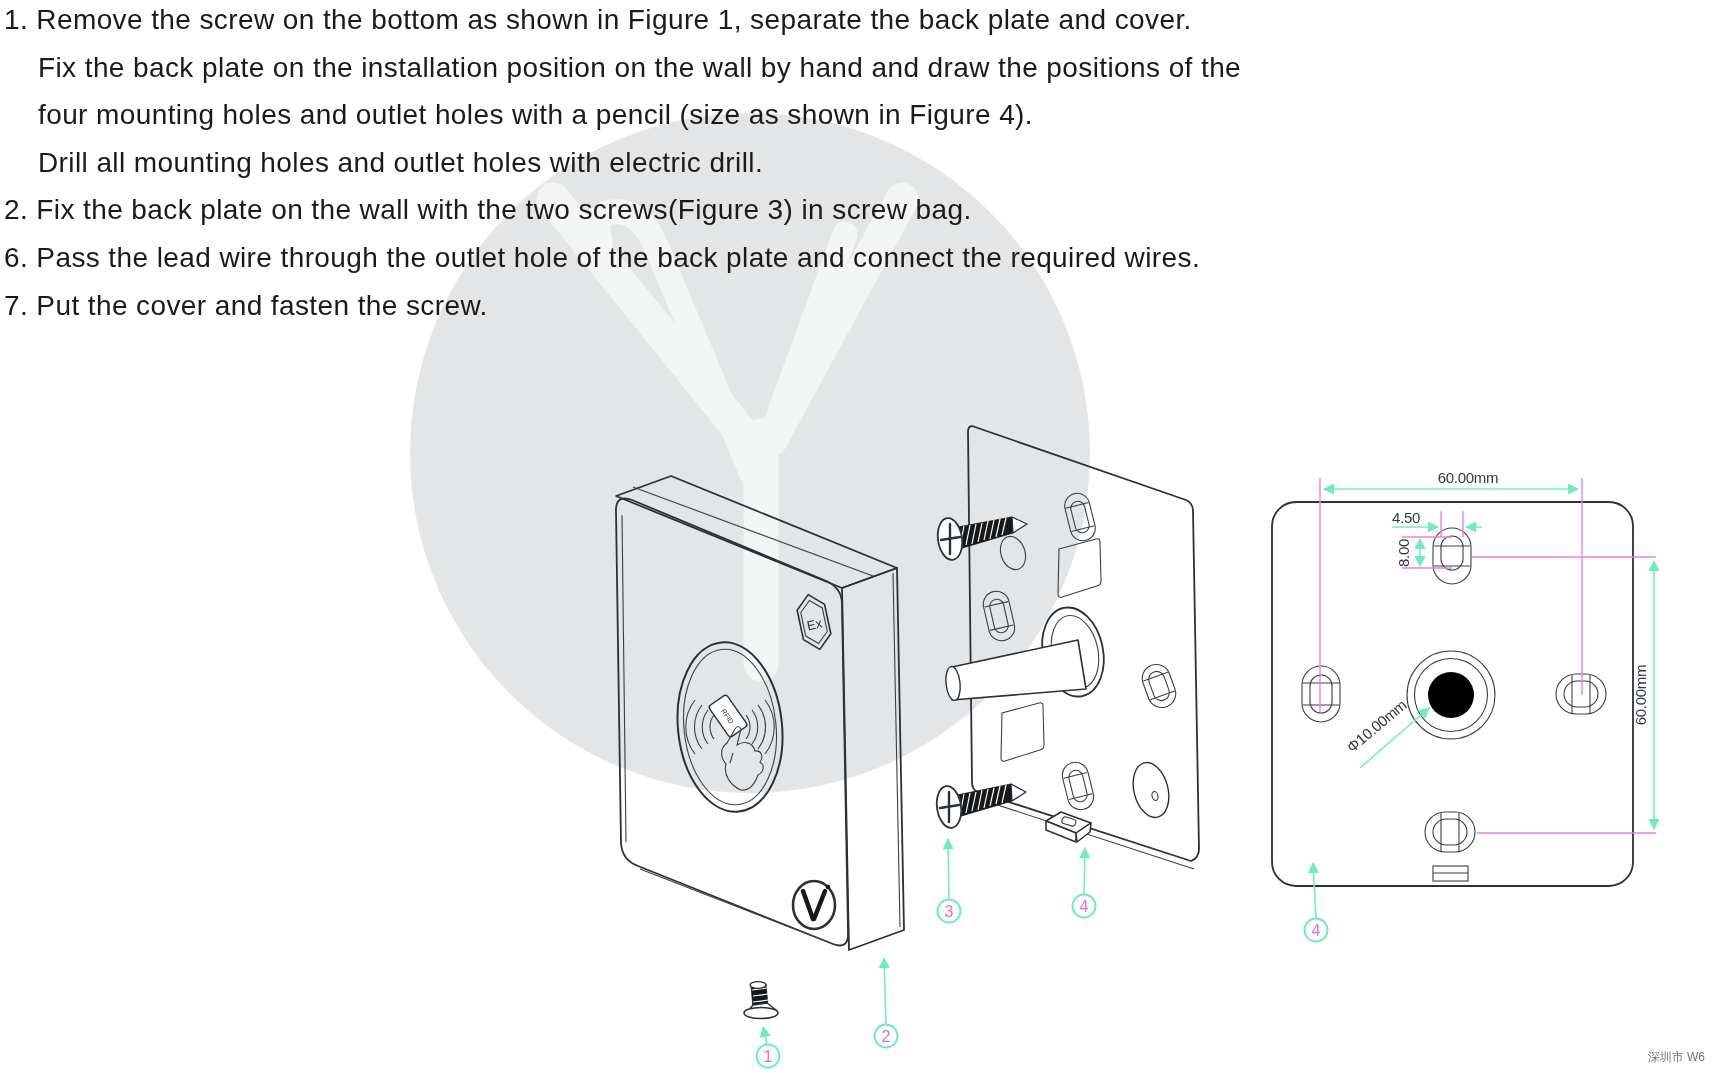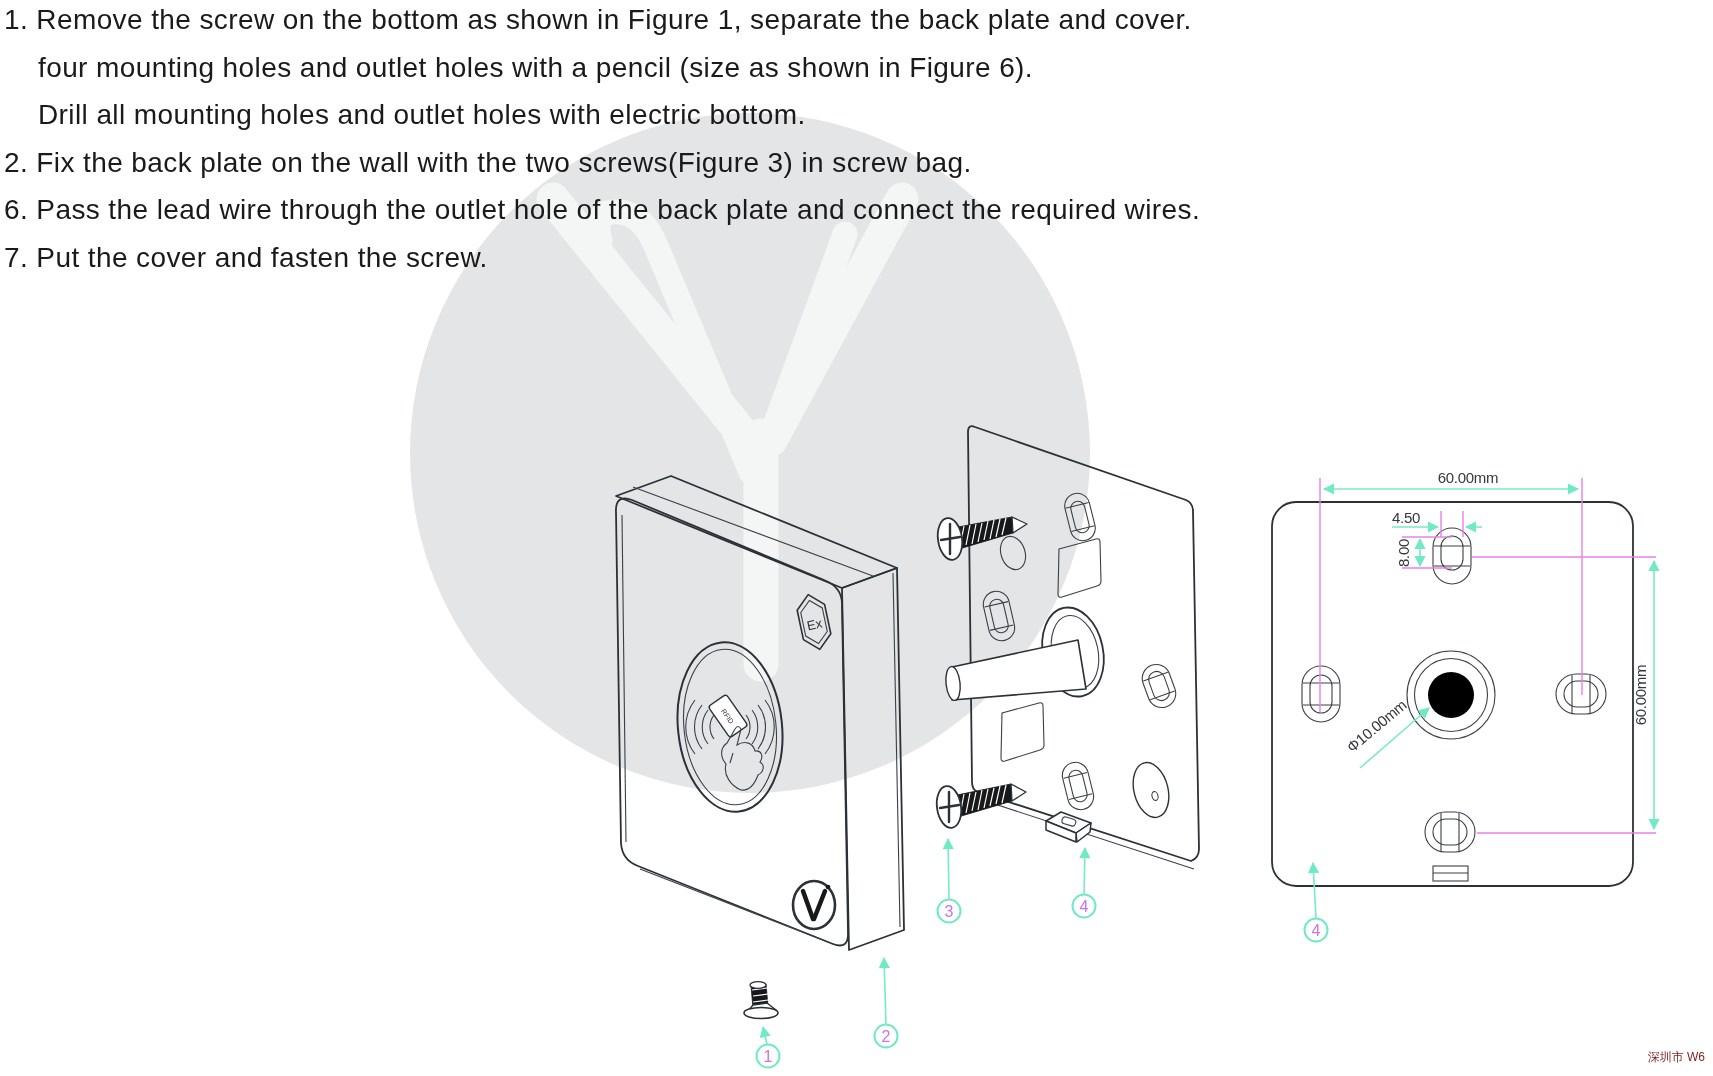--- a/index.html
+++ b/index.html
@@ -17,21 +17,21 @@
   .hatch{stroke:#ffffff;stroke-width:1.2;fill:none;}
   .wm{fill:#e3e5e6;}
   .wmstroke{stroke:#f4f6f6;fill:none;stroke-linecap:round;}
   .dim{stroke:#79e9c7;stroke-width:1.6;fill:none;}
   .ext{stroke:#e87fe8;stroke-width:1.4;fill:none;}
   .dimtxt{fill:#34393e;font-size:15px;font-family:"Liberation Sans",sans-serif;letter-spacing:-0.3px;}
   .callout-circle{stroke:#6fe9c6;stroke-width:2;fill:#ffffff;}
   .callout-num{fill:#c973ea;font-size:16px;text-anchor:middle;font-family:"Liberation Sans",sans-serif;}
   .badge-txt{fill:#2b3138;font-size:13px;text-anchor:middle;font-family:"Liberation Sans",sans-serif;}
   .card-txt{fill:#2b3138;font-size:7px;text-anchor:middle;font-family:"Liberation Sans",sans-serif;}
-  .footer-mark{position:absolute;right:8px;bottom:10px;color:#7f1d1d;font-size:12px;z-index:3;}
+  .footer-mark{position:absolute;right:8px;bottom:10px;color:#737373;font-size:12px;z-index:3;}
 </style>
 </head>
 <body>
 
 <div class="page">
 
   <svg width="1713" height="1076" viewBox="0 0 1713 1076">
     <defs>
       <marker id="ah" viewBox="0 0 10 10" refX="9" refY="5" markerWidth="8" markerHeight="7" orient="auto">
         <path d="M0,0 L10,5 L0,10 Z" fill="#6fe9c6"></path>
@@ -269,22 +269,23 @@
       </g>
 
       <line class="dim" x1="1316" y1="918" x2="1313" y2="863" marker-end="url(#ah)"></line>
       <circle class="callout-circle" cx="1316" cy="930" r="11.5"></circle>
       <text x="1316" y="936" class="callout-num">4</text>
     </g>
   </svg>
 
   <div class="instructions">
     <div class="instr-line">1. Remove the screw on the bottom as shown in Figure 1, separate the back plate and cover.</div>
-    <div class="instr-line cont">four mounting holes and outlet holes with a pencil (size as shown in Figure 6).</div>
-    <div class="instr-line cont">Drill all mounting holes and outlet holes with electric bottom.</div>
+    <div class="instr-line cont">Fix the back plate on the installation position on the wall by hand and draw the positions of the</div>
+    <div class="instr-line cont">four mounting holes and outlet holes with a pencil (size as shown in Figure 4).</div>
+    <div class="instr-line cont">Drill all mounting holes and outlet holes with electric drill.</div>
     <div class="instr-line">2. Fix the back plate on the wall with the two screws(Figure 3) in screw bag.</div>
     <div class="instr-line">6. Pass the lead wire through the outlet hole of the back plate and connect the required wires.</div>
     <div class="instr-line">7. Put the cover and fasten the screw.</div>
   </div>
 
   <div class="footer-mark">深圳市 W6</div>
 
 </div>
 
 </body></html>

